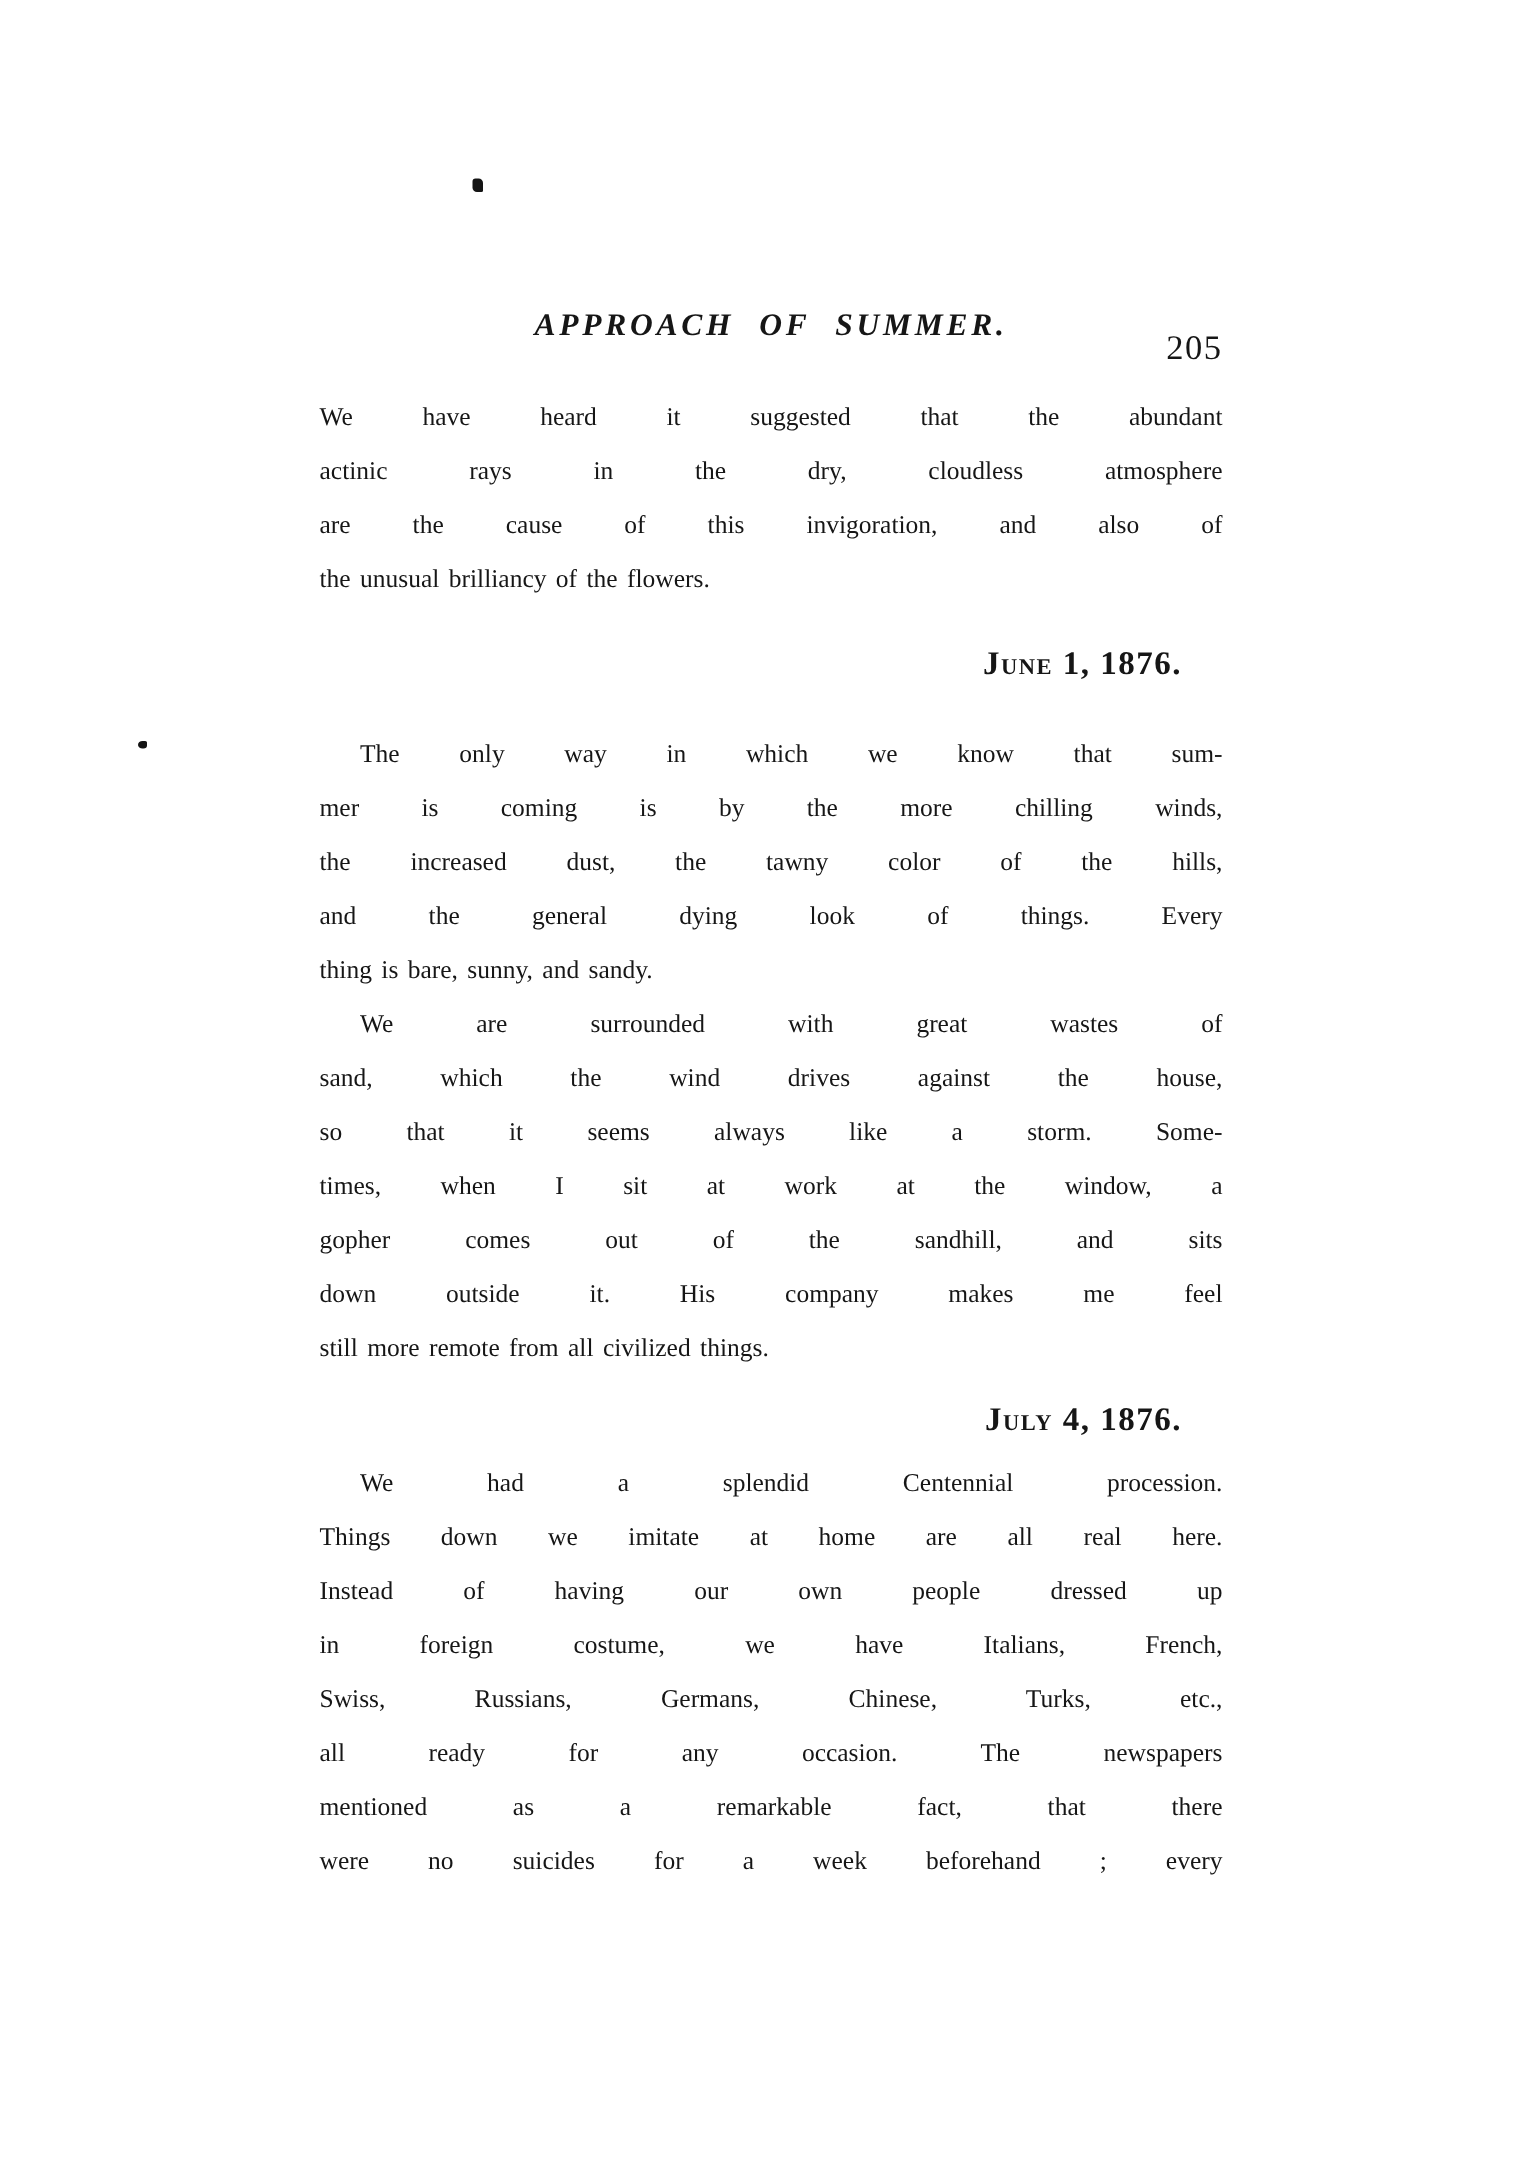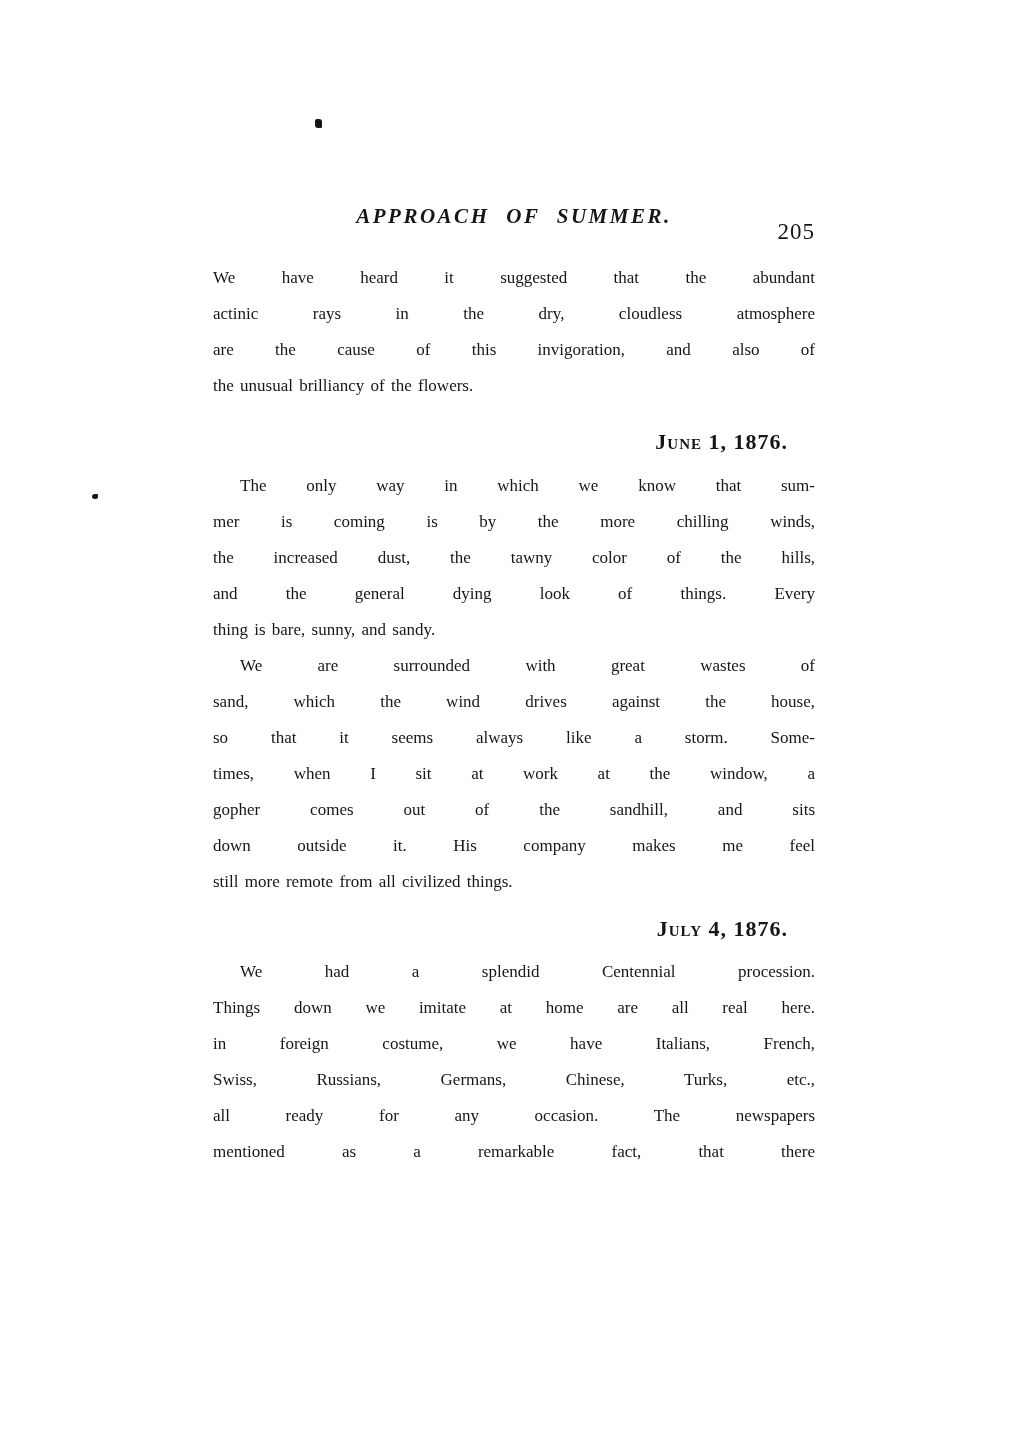--- a/index.html
+++ b/index.html
@@ -60,21 +60,21 @@
   }
   .date-heading {
     font-size: 22px;
     line-height: 26px;
     font-weight: bold;
     font-variant: small-caps;
     letter-spacing: 1px;
     text-align: right;
     padding-right: 27px;
     margin-top: 25px;
-    margin-bottom: 13px;
+    margin-bottom: 30px;
   }
   .date-heading.second {
     margin-top: 16px;
     margin-bottom: 12px;
   }
   .ink-speck {
     position: absolute;
     background: #141414;
   }
   .speck-top {
@@ -132,20 +132,22 @@
       <div class="line">gopher comes out of the sandhill, and sits</div>
       <div class="line">down outside it. His company makes me feel</div>
       <div class="line last">still more remote from all civilized things.</div>
     </div>
 
     <div class="date-heading second">July 4, 1876.</div>
 
     <div class="paragraph">
       <div class="line indent">We had a splendid Centennial procession.</div>
       <div class="line">Things down we imitate at home are all real here.</div>
+      <div class="line">Instead of having our own people dressed up</div>
       <div class="line">in foreign costume, we have Italians, French,</div>
       <div class="line">Swiss, Russians, Germans, Chinese, Turks, etc.,</div>
       <div class="line">all ready for any occasion. The newspapers</div>
       <div class="line">mentioned as a remarkable fact, that there</div>
+      <div class="line">were no suicides for a week beforehand ; every</div>
     </div>
 
   </div>
 </div>
 
 </body></html>

